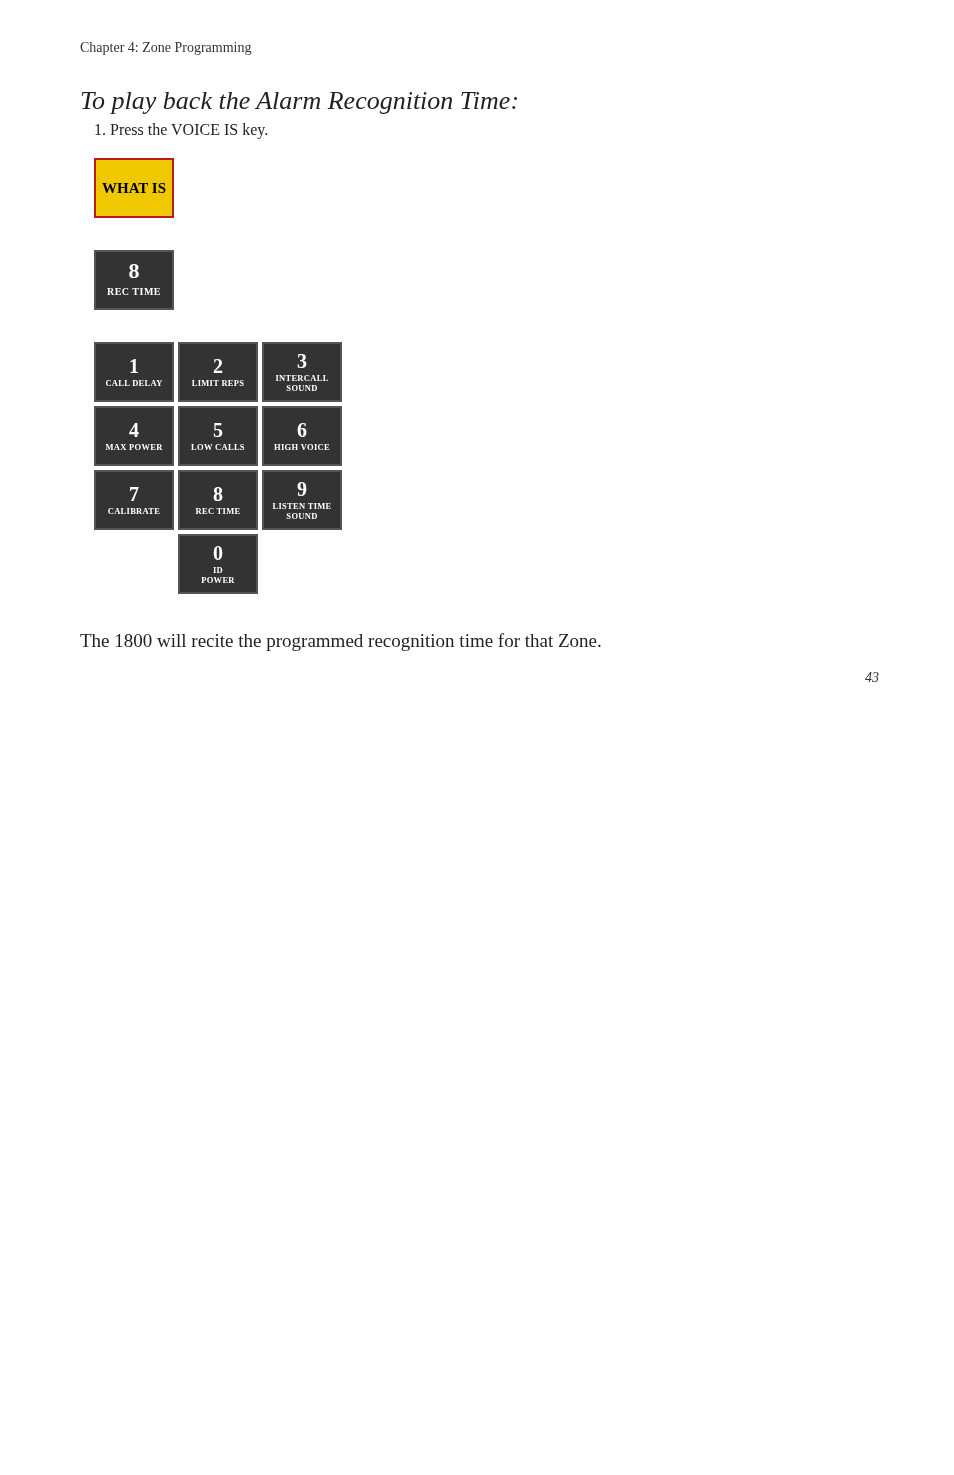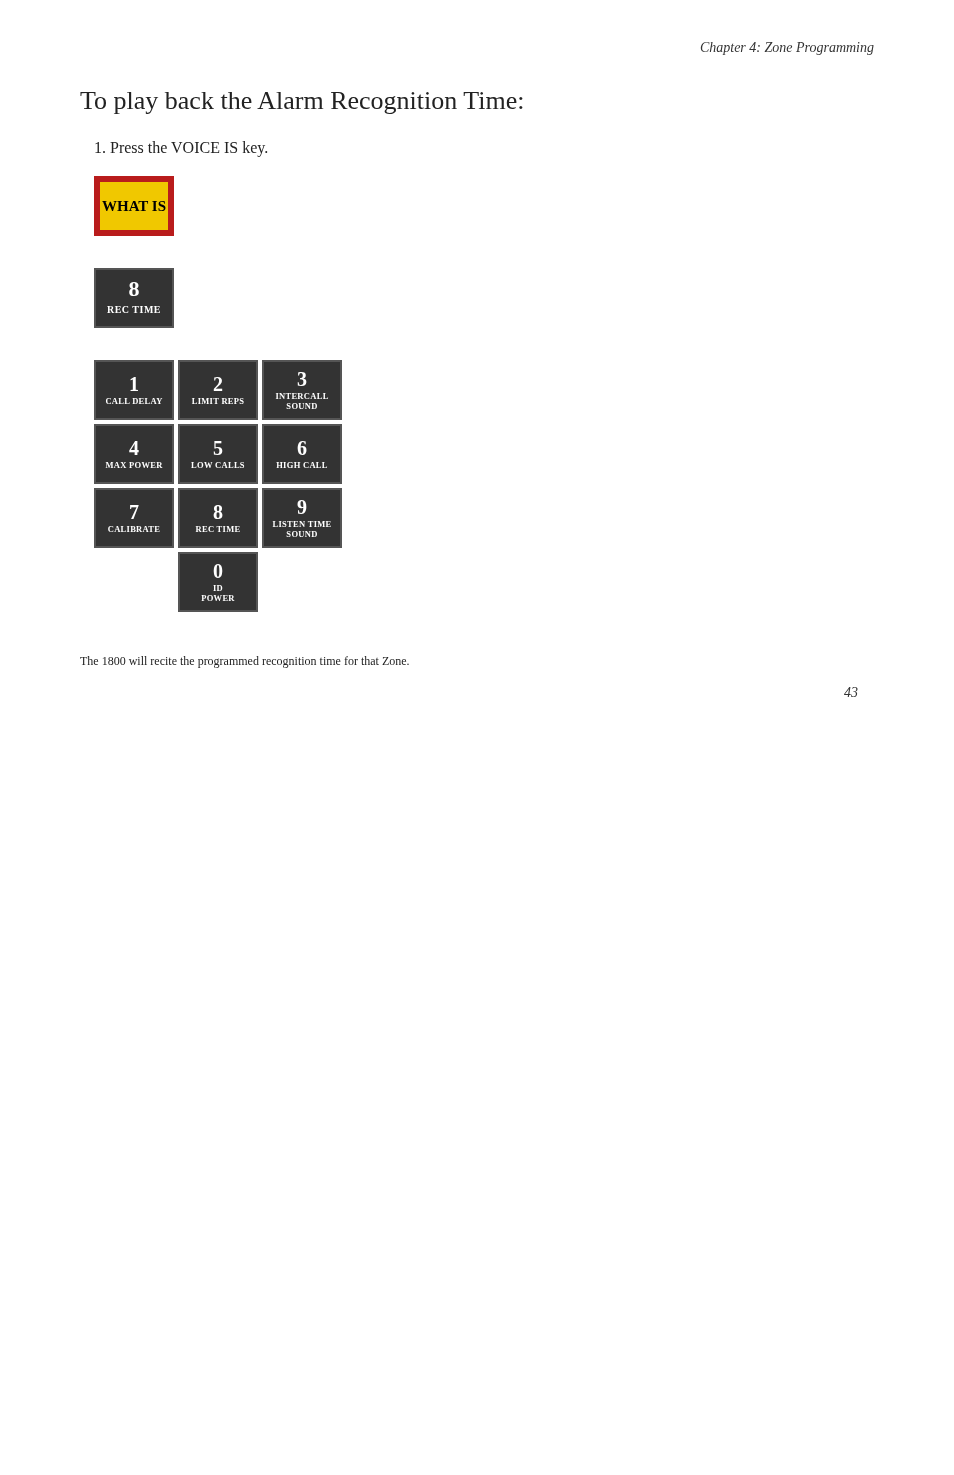--- a/index.html
+++ b/index.html
@@ -12,32 +12,31 @@
       color: #222;
       position: relative;
     }
 
     .page-container {
       padding: 40px 80px 60px 80px;
       position: relative;
     }
 
     .chapter-header {
-      text-align: right;
-      font-style: italic;
+      text-align: left;
       font-size: 14px;
       color: #333;
       margin-bottom: 28px;
     }
 
     .main-title {
       font-size: 26px;
       font-weight: normal;
-      margin-bottom: 18px;
       line-height: 1.3;
+      font-style: italic;
     }
 
     .step {
       margin-bottom: 24px;
       font-size: 16px;
       line-height: 1.5;
     }
 
     .step-text {
       margin-bottom: 16px;
@@ -49,21 +48,21 @@
       margin-bottom: 8px;
       display: inline-block;
     }
 
     
     .key-what-is {
       display: inline-flex;
       align-items: center;
       justify-content: center;
       background: #f0c800;
-      border: 6px solid #b91c1c;
+      border: 2px solid #b91c1c;
       width: 80px;
       height: 60px;
       font-size: 15px;
       font-weight: bold;
       color: #000;
       cursor: default;
     }
 
     
     .key-rec-time {
@@ -138,30 +137,30 @@
       margin-left: 14px;
       margin-top: 4px;
     }
 
     .power-key-spacer {
       width: 80px;
       height: 60px;
     }
 
     .conclusion-text {
-      font-size: 12px;
+      font-size: 19px;
       line-height: 1.6;
-      margin-top: 40px;
+      margin-top: 32px;
       margin-left: 0;
     }
 
     .page-number {
       position: absolute;
       bottom: 30px;
-      right: 96px;
+      right: 75px;
       font-style: italic;
       font-size: 14px;
       color: #333;
     }
   </style>
 </head>
 <body>
 
 <div class="page-container">
 
@@ -212,21 +211,21 @@
       <div class="zone-key">
         <span class="key-number">4</span>
         <span class="key-label">MAX POWER</span>
       </div>
       <div class="zone-key">
         <span class="key-number">5</span>
         <span class="key-label">LOW CALLS</span>
       </div>
       <div class="zone-key">
         <span class="key-number">6</span>
-        <span class="key-label">HIGH CALL</span>
+        <span class="key-label">HIGH VOICE</span>
       </div>
 
       <div class="zone-key">
         <span class="key-number">7</span>
         <span class="key-label">CALIBRATE</span>
       </div>
       <div class="zone-key">
         <span class="key-number">8</span>
         <span class="key-label">REC TIME</span>
       </div>

